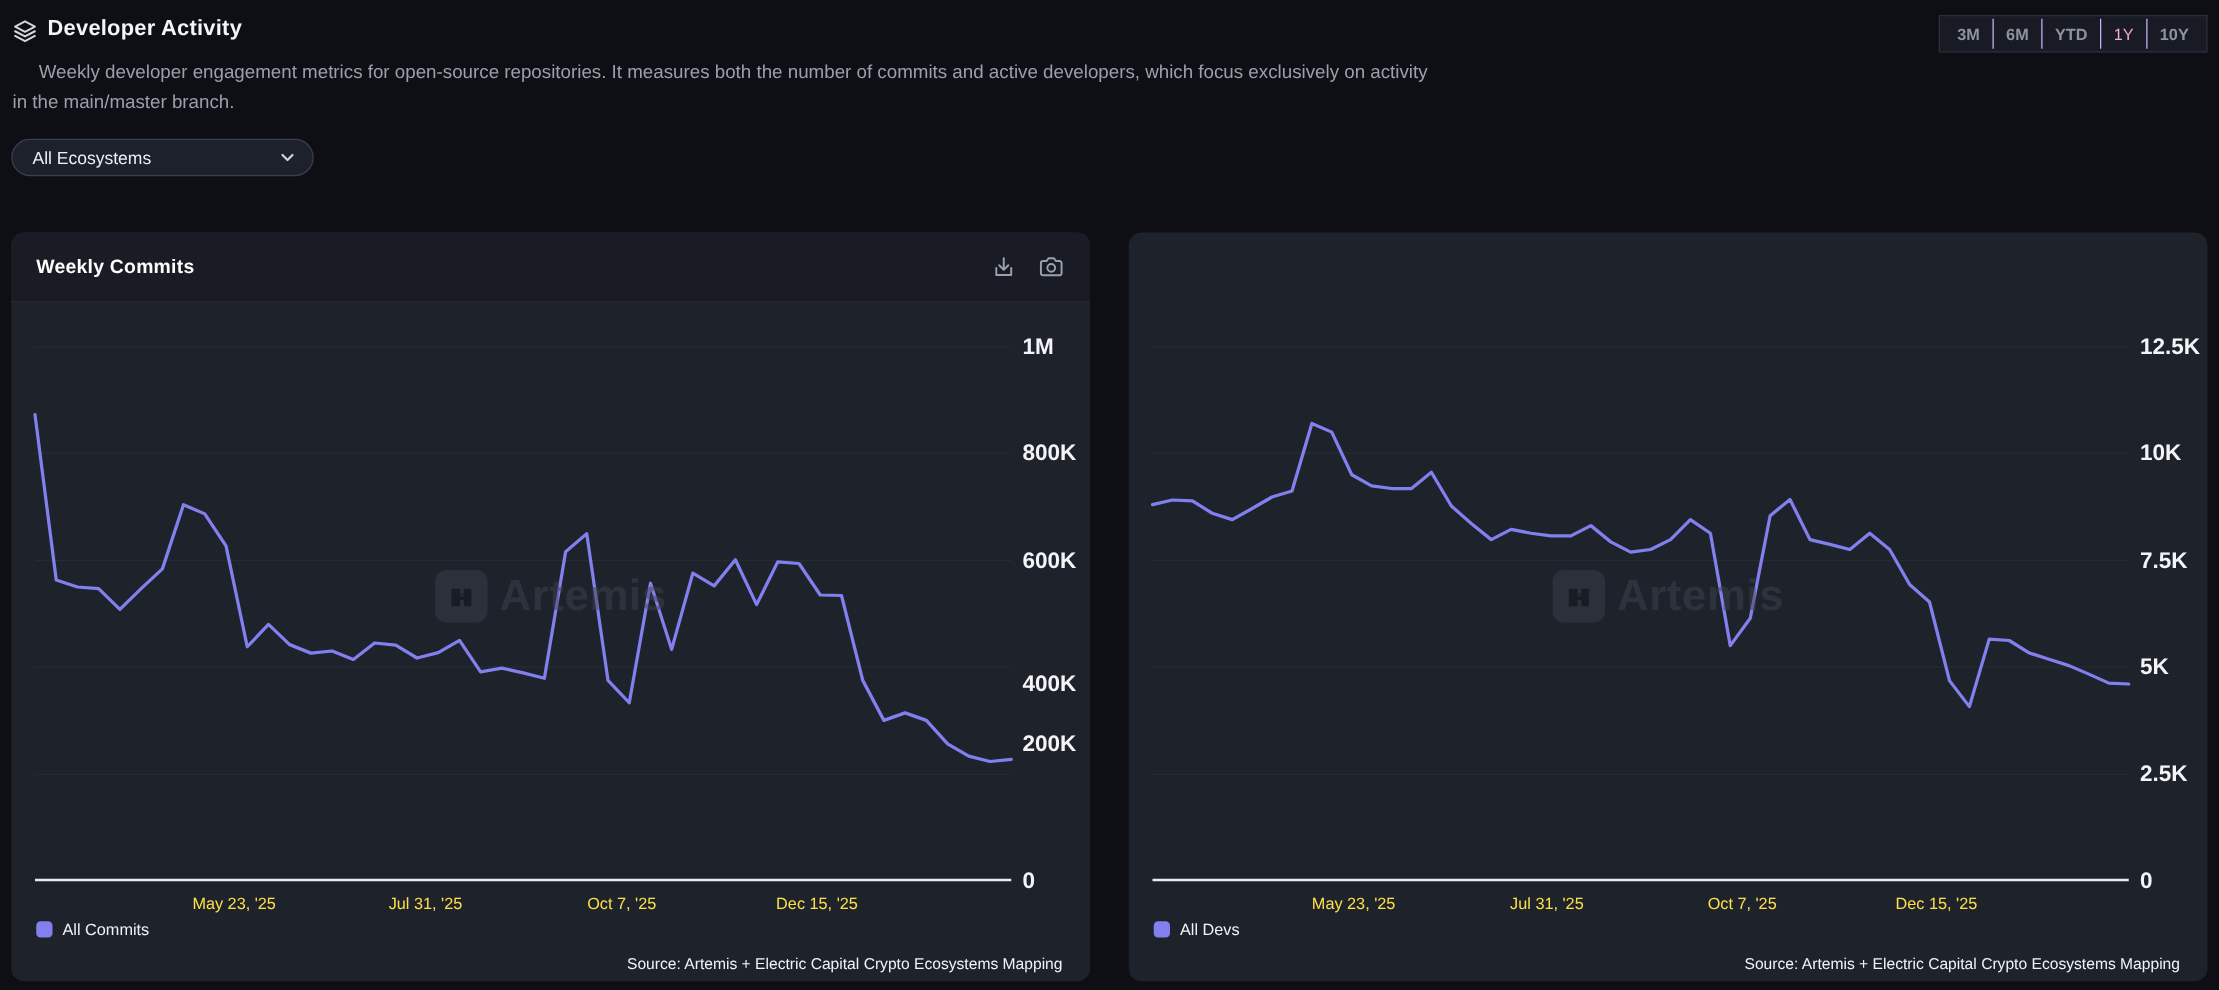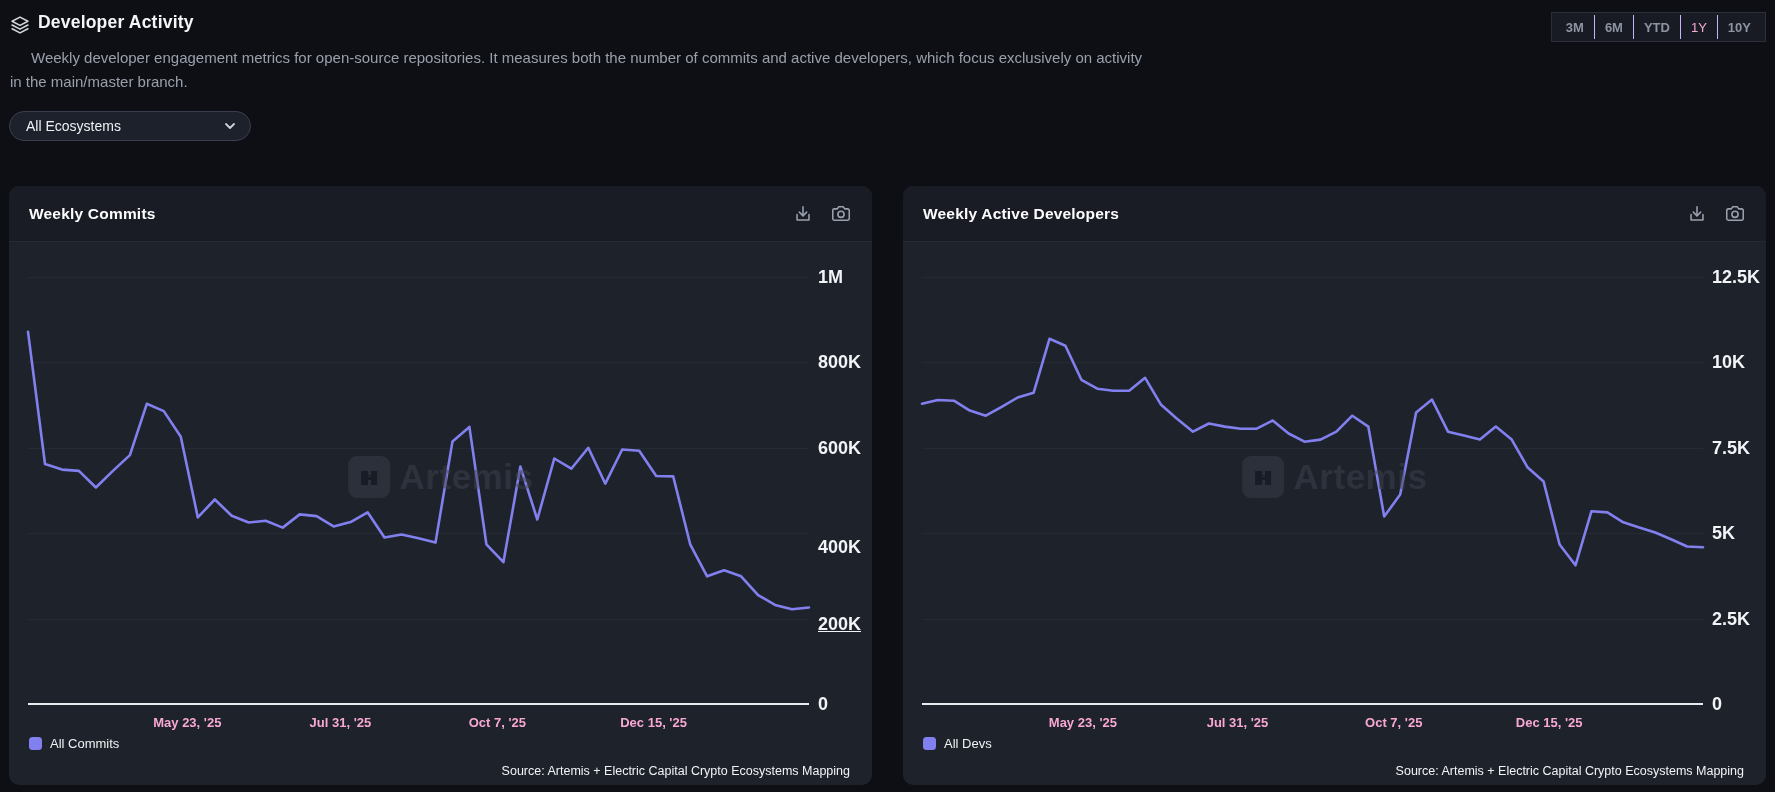--- a/index.html
+++ b/index.html
@@ -34,21 +34,21 @@
   .icon-btn { background:none; border:none; cursor:pointer; padding:0; margin-left:16px;
               width:22px; height:22px; color:#9aa0ad; }
   .icon-btn svg { width:22px; height:22px; }
 
   .plot { position:absolute; left:19px; top:91px; width:781px; height:427px; }
   .gridline { position:absolute; left:0; width:100%; height:1px; background:#262a33; }
   .axis-line { position:absolute; left:0; bottom:-1px; width:100%; height:2px; background:#e9ebef; }
   .series-svg { position:absolute; left:0; top:0; overflow:visible; }
 
   .ytick { position:absolute; left:809px; color:#f2f4f7; font-size:18px; font-weight:600; line-height:16px; }
-  .xtick { position:absolute; top:529px; transform:translateX(-50%); color:#f9a8d4; font-size:13px; font-weight:700; }
+  .xtick { position:absolute; top:529px; transform:translateX(-50%); color:#fde047; font-size:13px; font-weight:400; }
 
   .legend { position:absolute; left:20px; top:550px; display:flex; align-items:center; gap:8px; cursor:pointer; }
   .legend-swatch { width:13px; height:13px; border-radius:3.5px; background:#8385f0; }
   .legend-label { color:#f0f1f4; font-size:13px; }
 
   .source-note { position:absolute; right:22px; top:578px; color:#f2f3f6; font-size:12.5px; font-weight:400; }
 
   .watermark { position:absolute; left:50%; top:270px; transform:translateX(-50%);
                display:flex; align-items:center; gap:10px; opacity:.5; pointer-events:none; }
   .wm-logo { width:42px; height:42px; border-radius:9px; background:#3a3e49; display:flex;
@@ -120,48 +120,32 @@
     </div>
     <div class="wm-text">Artemis</div>
   </div>
 
   <div class="legend">
     <span class="legend-swatch" style="background: rgb(130, 128, 238);"></span>
     <span class="legend-label">All Commits</span>
   </div>
   <div class="source-note">Source: Artemis + Electric Capital Crypto Ecosystems Mapping</div>
 <div class="ytick" style="top: 510px;">0</div>
-    <div class="ytick" style="top: 430px; text-decoration: underline;">200K</div>
+    <div class="ytick" style="top: 401px;">200K</div>
     <div class="ytick" style="top: 353px;">400K</div>
     <div class="ytick" style="top: 253.8px;">600K</div>
     <div class="ytick" style="top: 168.4px;">800K</div>
     <div class="ytick" style="top: 83px;">1M</div>
     <div class="xtick" style="left: 178.324px;">May 23, '25</div>
     <div class="xtick" style="left: 331.4px;">Jul 31, '25</div>
     <div class="xtick" style="left: 488.381px;">Oct 7, '25</div>
     <div class="xtick" style="left: 644.581px;">Dec 15, '25</div>
   </div>
 
 <div class="card card2">
-  <div class="card-header">
-    <div class="card-title">Weekly Active Developers</div>
-    <button class="icon-btn">
-      <svg viewBox="0 0 24 24" fill="none" stroke="currentColor" stroke-width="1.7" stroke-linecap="round" stroke-linejoin="round">
-        <line x1="12" y1="4" x2="12" y2="13.5"></line>
-        <polyline points="8 10 12 14 16 10"></polyline>
-        <polyline points="5.5 12.5 5.5 18.5 18.5 18.5 18.5 12.5"></polyline>
-      </svg>
-    </button>
-    <button class="icon-btn">
-      <svg viewBox="0 0 24 24" fill="none" stroke="currentColor" stroke-width="1.7" stroke-linecap="round" stroke-linejoin="round">
-        <path d="M3 8.2 A1.8 1.8 0 0 1 4.8 6.4 H8 L9.6 4 h4.8 L16 6.4 h3.2 A1.8 1.8 0 0 1 21 8.2 V17 a1.8 1.8 0 0 1 -1.8 1.8 H4.8 A1.8 1.8 0 0 1 3 17 Z"></path>
-        <circle cx="12" cy="12.3" r="3.4"></circle>
-      </svg>
-    </button>
-  </div>
 
   <div class="plot">
       <div class="gridline" style="top: 341.6px;"></div>
       <div class="gridline" style="top: 256.2px;"></div>
       <div class="gridline" style="top: 170.8px;"></div>
       <div class="gridline" style="top: 85.4px;"></div>
       <div class="gridline" style="top: 0px;"></div>
       <div class="axis-line"></div>
       <svg class="series-svg" width="781" height="427" viewBox="0 0 781 427">
         <polyline points="0.0,126.7 15.9,123.0 31.9,123.7 47.8,133.6 63.8,138.7 79.7,129.8 95.6,120.6 111.6,115.8 127.5,61.8 143.4,68.7 159.4,102.8 175.3,111.7 191.3,113.8 207.2,113.8 223.1,100.8 239.1,127.8 255.0,141.8 271.0,154.7 286.9,146.5 302.8,149.6 318.8,151.7 334.7,151.7 350.7,143.5 366.6,156.5 382.5,164.7 398.5,162.6 414.4,154.7 430.3,138.7 446.3,149.6 462.2,239.5 478.2,217.6 494.1,135.6 510.0,122.6 526.0,154.7 541.9,158.5 557.9,162.6 573.8,149.6 589.7,162.6 605.7,190.6 621.6,204.6 637.6,267.5 653.5,288.3 669.4,234.3 685.4,235.4 701.3,245.3 717.2,250.4 733.2,255.5 749.1,262.3 765.1,269.5 781.0,270.2" fill="none" stroke="#8280ee" stroke-width="2.6" stroke-linejoin="round" stroke-linecap="round"></polyline>

